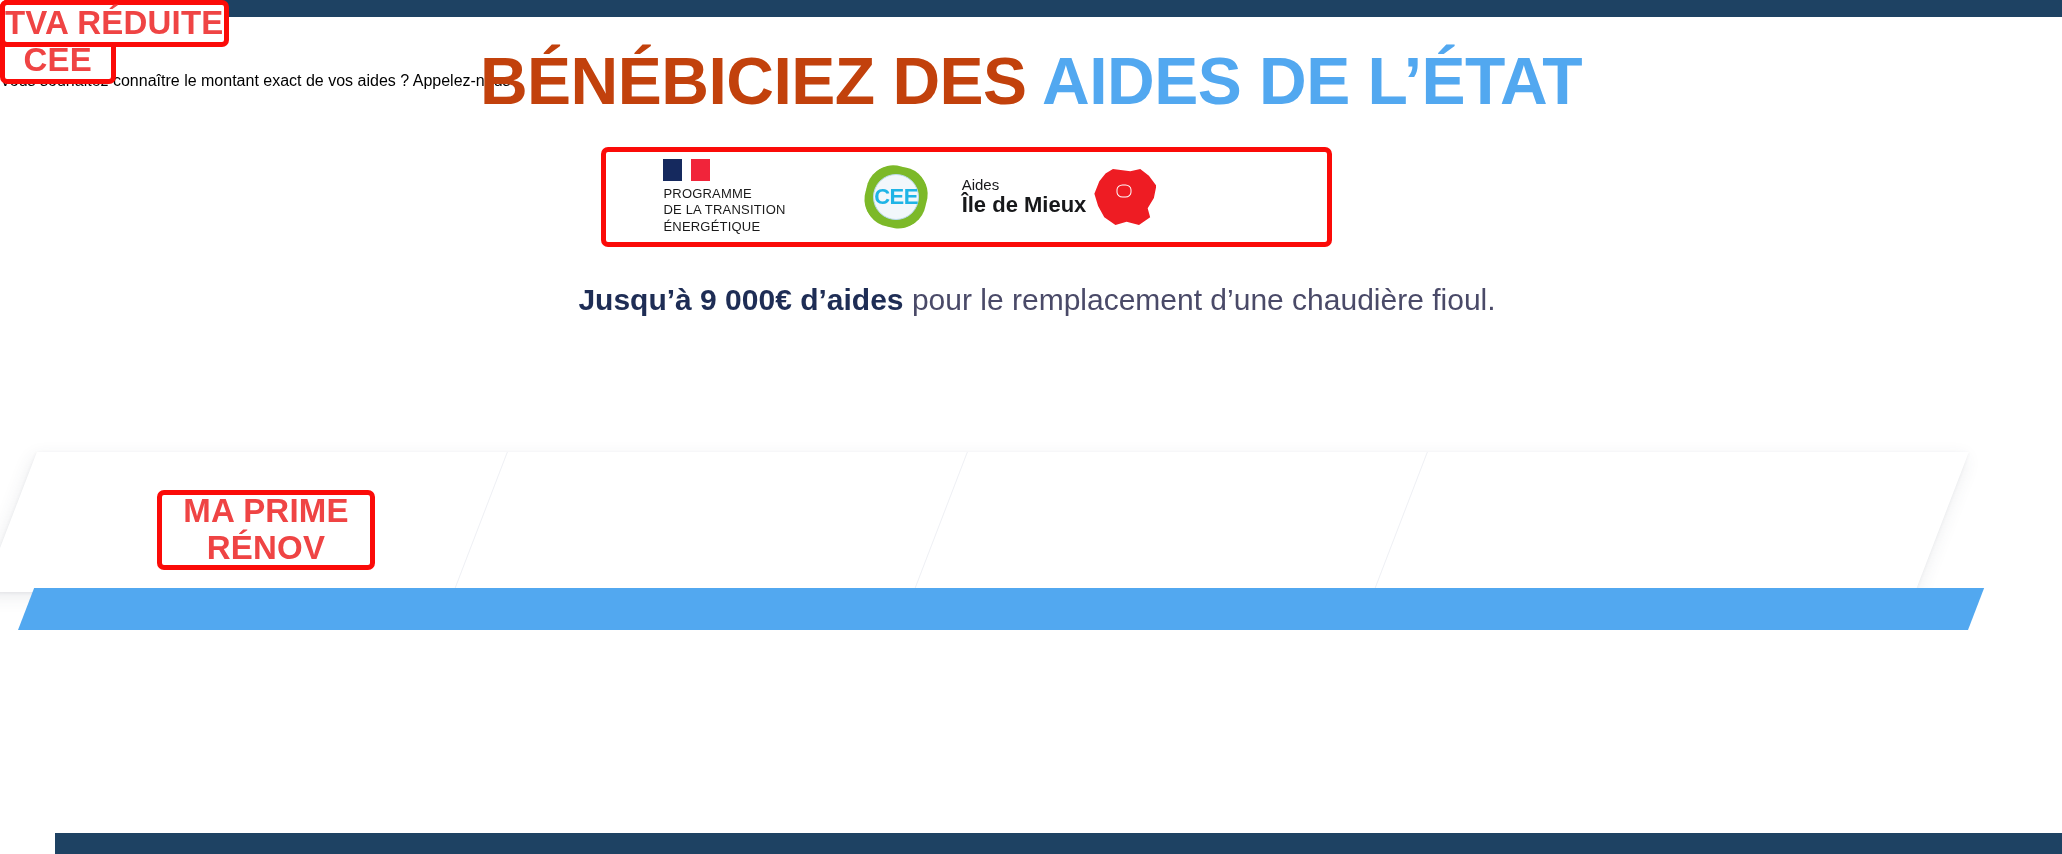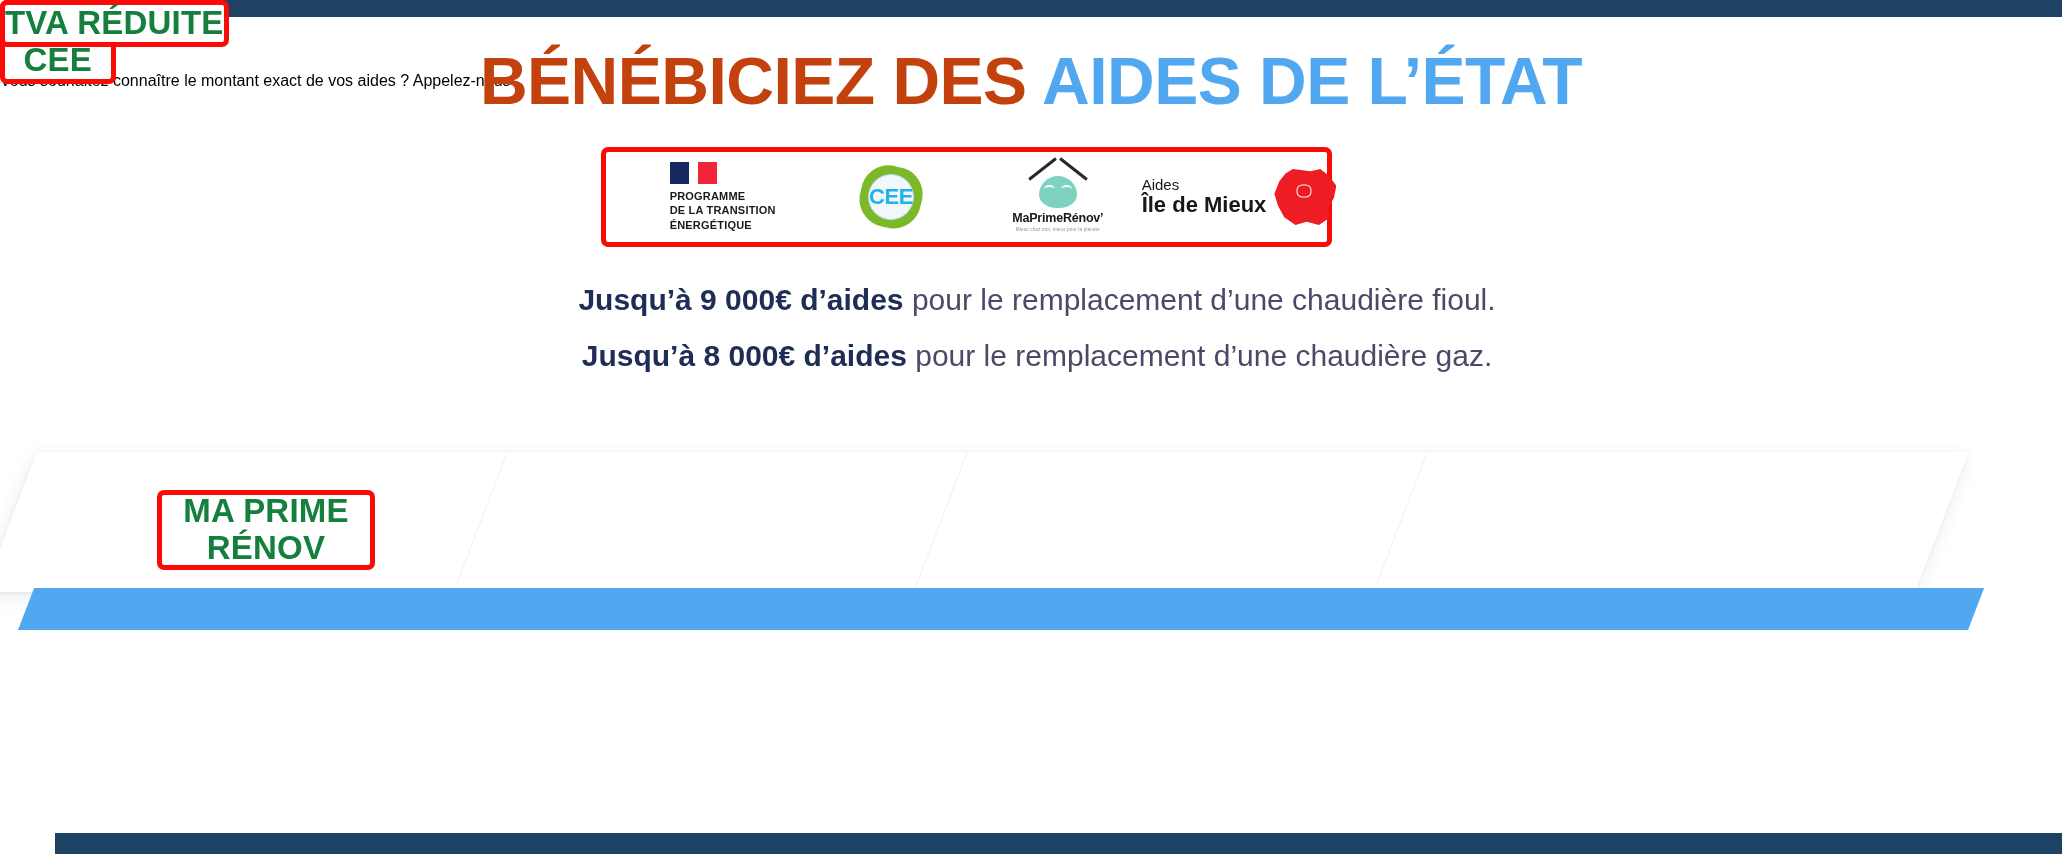--- a/index.html
+++ b/index.html
@@ -71,22 +71,22 @@
   .cell-mpr  { width: 190px; }
   .cell-idf  { width: 176px; justify-content: center; }
 
   
   .pte { display: block; }
   .pte-flag { display: flex; gap: 9px; margin-bottom: 5px; }
   .pte-flag i { display: block; width: 19px; height: 22px; }
   .pte-flag .fb { background: #15295e; }
   .pte-flag .fr { background: #f1243a; }
   .pte-text {
-    font-size: 11px;
-    font-weight: 700;
+    font-size: 13px;
+    font-weight: 400;
     line-height: 1.28;
     color: #1a1a1a;
     letter-spacing: 0.2px;
     white-space: nowrap;
   }
 
   
   .cee-badge {
     width: 60px; height: 60px;
     position: relative;
@@ -245,21 +245,21 @@
   
   .aid-card {
     position: absolute;
     border: 5px solid #fb0b08;
     border-radius: 7px;
     background: #ffffff;
     display: flex;
     align-items: center;
     justify-content: center;
     text-align: center;
-    color: #15803d;
+    color: #ef4444;
     font-weight: 700;
     font-size: 33px;
     line-height: 1.12;
     letter-spacing: 0.2px;
   }
   .aid-0 { left: 157px;  top: 490px; width: 218px; height: 80px; align-items: center; }
   .aid-1 { left": 0;     }
   .aid-1 { left: 616px;  top: 490px; width: 218px; height: 80px; }
   .aid-2 { left: 1076px; top: 500px; width: 218px; height: 60px; }
   .aid-3 { left: 1501px; top: 498px; width: 263px; height: 62px; }
@@ -326,49 +326,36 @@
 
     <div class="logo-cell cell-cee">
       <div class="cee-badge">
         <span class="scallop"></span>
         <span class="scallop2"></span>
         <span class="inner"></span>
         <span class="cee-text">CEE</span>
       </div>
     </div>
 
-    <div class="logo-cell cell-mpr">
-      <div class="mpr">
-        <div class="mpr-mark">
-          <div class="mpr-roof"></div>
-          <div class="mpr-face"></div>
-        </div>
-        <div class="mpr-name">MaPrimeRénov’</div>
-        <div class="mpr-tag">Mieux chez moi, mieux pour la planète</div>
-      </div>
-    </div>
 
     <div class="logo-cell cell-idf">
       <div class="idf">
         <div class="idf-txt">
           <div class="idf-line1">Aides</div>
           <div class="idf-line2">Île de Mieux</div>
         </div>
         <div class="idf-map"></div>
       </div>
     </div>
 
   </div>
 
   <div class="amount-line amount-1">
     <b>Jusqu’à 9 000€ d’aides</b><span> pour le remplacement d’une chaudière fioul.</span>
   </div>
-  <div class="amount-line amount-2">
-    <b>Jusqu’à 8 000€ d’aides</b><span> pour le remplacement d’une chaudière gaz.</span>
-  </div>
 
   <div class="ribbon-wrap">
     <div class="ribbon-blue-tail"></div>
     <div class="ribbon-white"></div>
     <div class="ribbon-seg" style="left:480px;"></div>
     <div class="ribbon-seg" style="left:940px;"></div>
     <div class="ribbon-seg" style="left:1400px;"></div>
     <div class="ribbon-blue" style="top:148px;"></div>
   </div>
 

